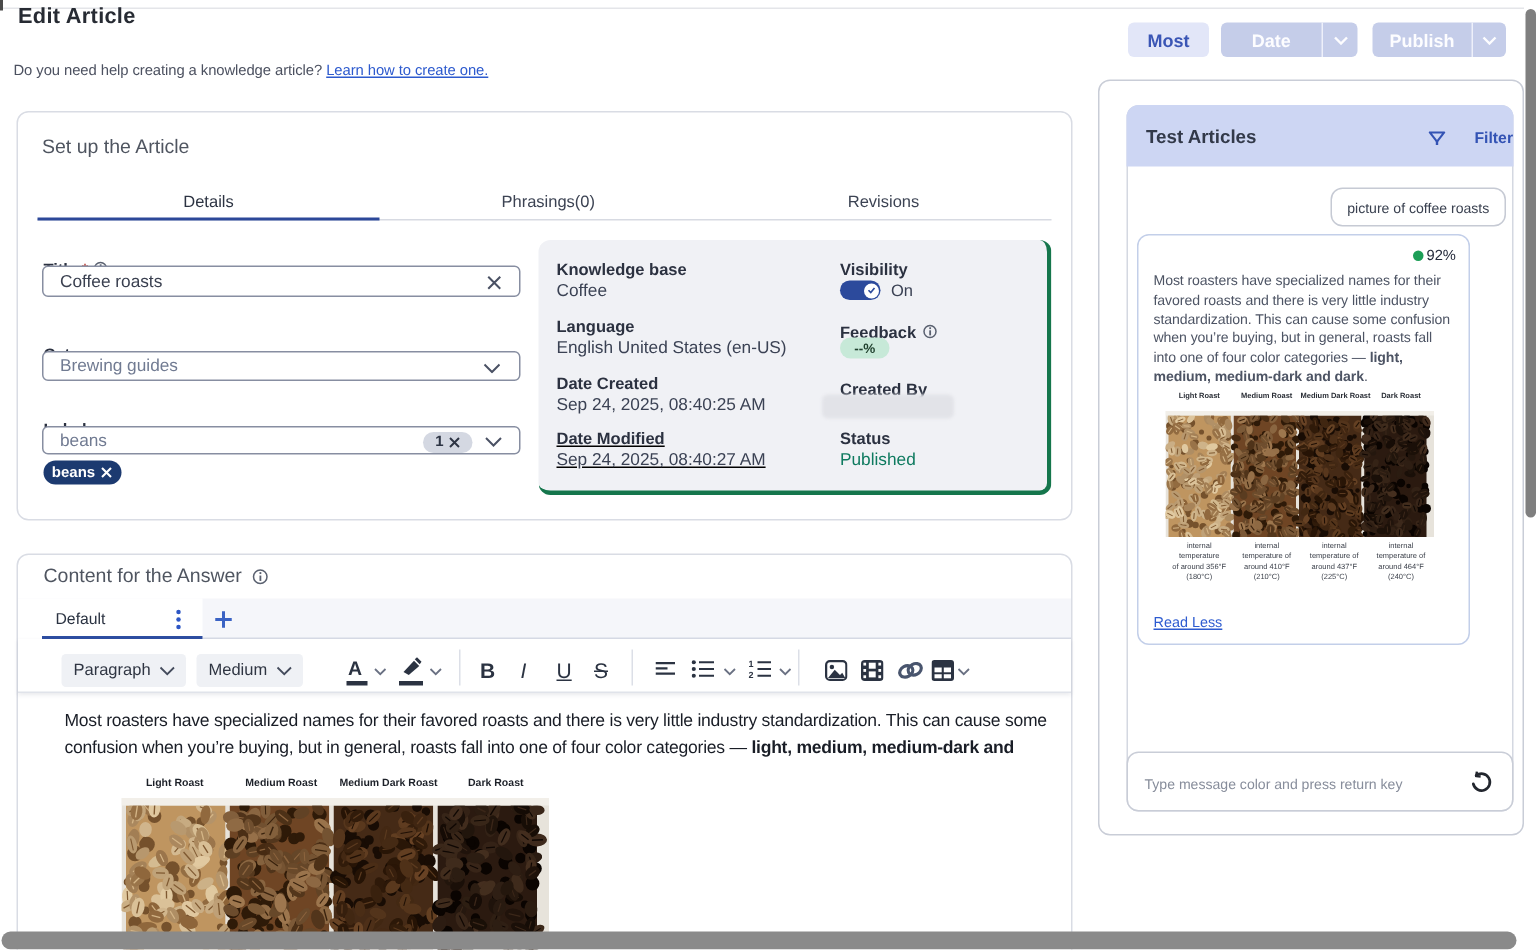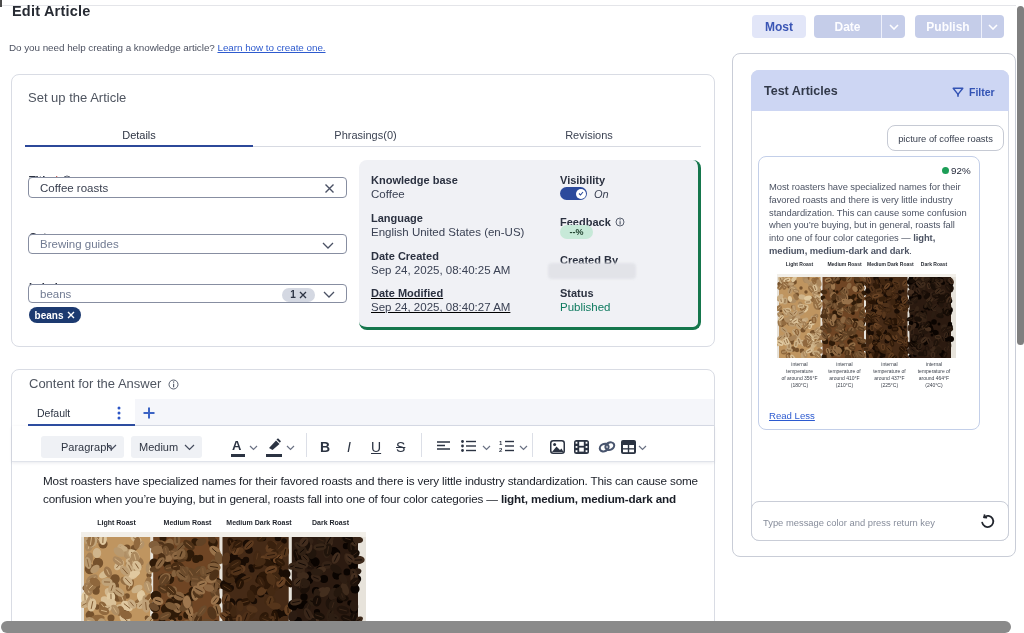--- a/index.html
+++ b/index.html
@@ -103,21 +103,21 @@
     <div class="ival">Sep 24, 2025, 08:40:27 AM</div>
   </div>
 
 <div class="abs ilabel" style="left:560px;top:174px;">Visibility</div>
 <div class="abs" style="left:560px;top:187px;width:27px;height:13px;background:#2c4a9c;border-radius:7px;">
   <div style="position:absolute;right:1.5px;top:1.5px;width:10px;height:10px;background:#fff;border-radius:50%;"></div>
   <svg width="6" height="5" style="position:absolute;right:3.5px;top:4px;">
       <path d="M1 2.5 L2.5 4 L5 1" stroke="#2c4a9c" stroke-width="1.1" fill="none"></path>
     </svg>
 </div>
-<div class="abs" style="left:594px;top:188px;font-size:11px;color:#3b4254;font-style:italic;">On</div>
+<div class="abs" style="left:594px;top:188px;font-size:11px;color:#3b4254;">On</div>
 <div class="abs" style="left:560px;top:212px;"><span class="ilabel">Feedback</span>
  <svg width="10" height="10" style="vertical-align:-1px;">
       <circle cx="5" cy="5" r="4" fill="none" stroke="#5a6170"></circle>
       <rect x="4.5" y="4.2" width="1.2" height="3.4" fill="#5a6170"></rect>
       <rect x="4.5" y="2.2" width="1.2" height="1.2" fill="#5a6170"></rect>
     </svg></div>
 <div class="abs b" style="left:560px;top:225px;width:33px;height:14px;background:#c7e9d8;border-radius:7px;font-size:9px;color:#20412e;display:flex;align-items:center;justify-content:center;">--%</div>
 <div class="abs" style="left:560px;top:250px;"><span class="ilabel">Created By</span></div>
 <div class="abs" style="left:548px;top:263px;width:88px;height:16px;background:#e2e3e8;border-radius:4px;filter:blur(1.2px);"></div>
 <div class="abs" style="left:560px;top:287px;">
@@ -140,21 +140,21 @@
 <div class="abs" style="left:117px;top:406px;color:#2d56c5;"><svg width="4" height="14">
       <circle cx="2" cy="2" r="1.5" fill="#2d56c5"></circle>
       <circle cx="2" cy="7" r="1.5" fill="#2d56c5"></circle>
       <circle cx="2" cy="12" r="1.5" fill="#2d56c5"></circle>
     </svg></div>
 <svg class="abs" style="left:143px;top:407px;" width="12" height="12">
     <path d="M6 0.5 V11.5 M0.5 6 H11.5" stroke="#3b63c4" stroke-width="2"></path>
   </svg>
 
 <div class="abs" style="left:12px;top:426px;width:702px;height:36px;background:#fff;border-bottom:1px solid #e0e3ea;box-shadow:0 1px 3px rgba(40,50,80,.10);"></div>
-<div class="abs" style="left:41px;top:436px;width:83px;height:22px;background:#eff1f5;border-radius:3px;display:flex;align-items:center;padding:0 20px;font-size:11px;color:#2f3542;">Paragraph<svg width="11" height="7" style="position:absolute;right:7px;top:8px;">
+<div class="abs" style="left:41px;top:436px;width:83px;height:22px;background:#eff1f5;border-radius:3px;display:flex;align-items:center;padding:0 8px;font-size:11px;color:#2f3542;">Paragraph<svg width="11" height="7" style="position:absolute;right:7px;top:8px;">
       <path d="M1 1 L5.5 5.5 L10 1" stroke="#444b5c" stroke-width="1.2" fill="none"></path>
     </svg></div>
 <div class="abs" style="left:131px;top:436px;width:71px;height:22px;background:#eff1f5;border-radius:3px;display:flex;align-items:center;padding:0 8px;font-size:11px;color:#2f3542;">Medium<svg width="11" height="7" style="position:absolute;right:7px;top:8px;">
       <path d="M1 1 L5.5 5.5 L10 1" stroke="#444b5c" stroke-width="1.2" fill="none"></path>
     </svg></div>
 <div class="abs b" style="left:232px;top:438px;font-size:13px;color:#2b3342;">A</div>
 <div class="abs" style="left:231px;top:454px;width:14px;height:2.5px;background:#2b3342;"></div>
 <svg class="abs" style="left:249px;top:445px;" width="9" height="6">
     <path d="M1 1 L4.5 4.5 L8 1" stroke="#6a7183" stroke-width="1.2" fill="none"></path>
   </svg>
@@ -1032,21 +1032,21 @@
       <line x1="266" y1="26" x2="272" y2="26" stroke="#0f0703" stroke-width="0.8" transform="rotate(37 269 26)"></line>
       <ellipse cx="223" cy="10" rx="5.2" ry="4.2" fill="#432d1e" transform="rotate(127 223 10)"></ellipse>
       <line x1="220" y1="10" x2="226" y2="10" stroke="#0f0703" stroke-width="0.9" transform="rotate(127 223 10)"></line>
       <rect width="285" height="5" fill="#f2efe9"></rect>
     </svg></div>
 
 <div class="abs" style="left:732px;top:53px;width:284px;height:504px;border:1px solid #c9cdd7;border-radius:8px;background:#fff;"></div>
 <div class="abs" style="left:751px;top:70px;width:258px;height:471px;border:1px solid #d4d8e1;border-radius:8px;background:#fff;"></div>
 <div class="abs" style="left:751px;top:70px;width:258px;height:41px;background:#cdd6f3;border-radius:8px 8px 0 0;"></div>
 <div class="abs b" style="left:764px;top:84px;font-size:12.5px;color:#323949;">Test Articles</div>
-<div class="abs" style="left:952px;top:86px;display:flex;align-items:center;gap:5px;">
+<div class="abs" style="left:952px;top:86px;display:flex;align-items:center;gap:19px;">
   <svg width="12" height="11">
       <path d="M1.2 1.3 L10.8 1.3 L6 7.4 Z" fill="none" stroke="#3353b4" stroke-width="1.4" stroke-linejoin="round"></path>
       <path d="M6 7 L6 9.7" stroke="#3353b4" stroke-width="1.6"></path>
     </svg>
   <span class="b" style="font-size:10.5px;color:#3353b4;">Filter</span>
 </div>
 
 <div class="abs" style="left:887px;top:125px;width:117px;height:26px;border:1px solid #c6cad4;border-radius:8px;background:#fff;display:flex;align-items:center;justify-content:center;font-size:9.4px;color:#3a4150;">picture of coffee roasts</div>
 
 <div class="abs" style="left:758px;top:156px;width:222px;height:274px;border:1px solid #c3cfe9;border-radius:8px;background:#fff;"></div>

